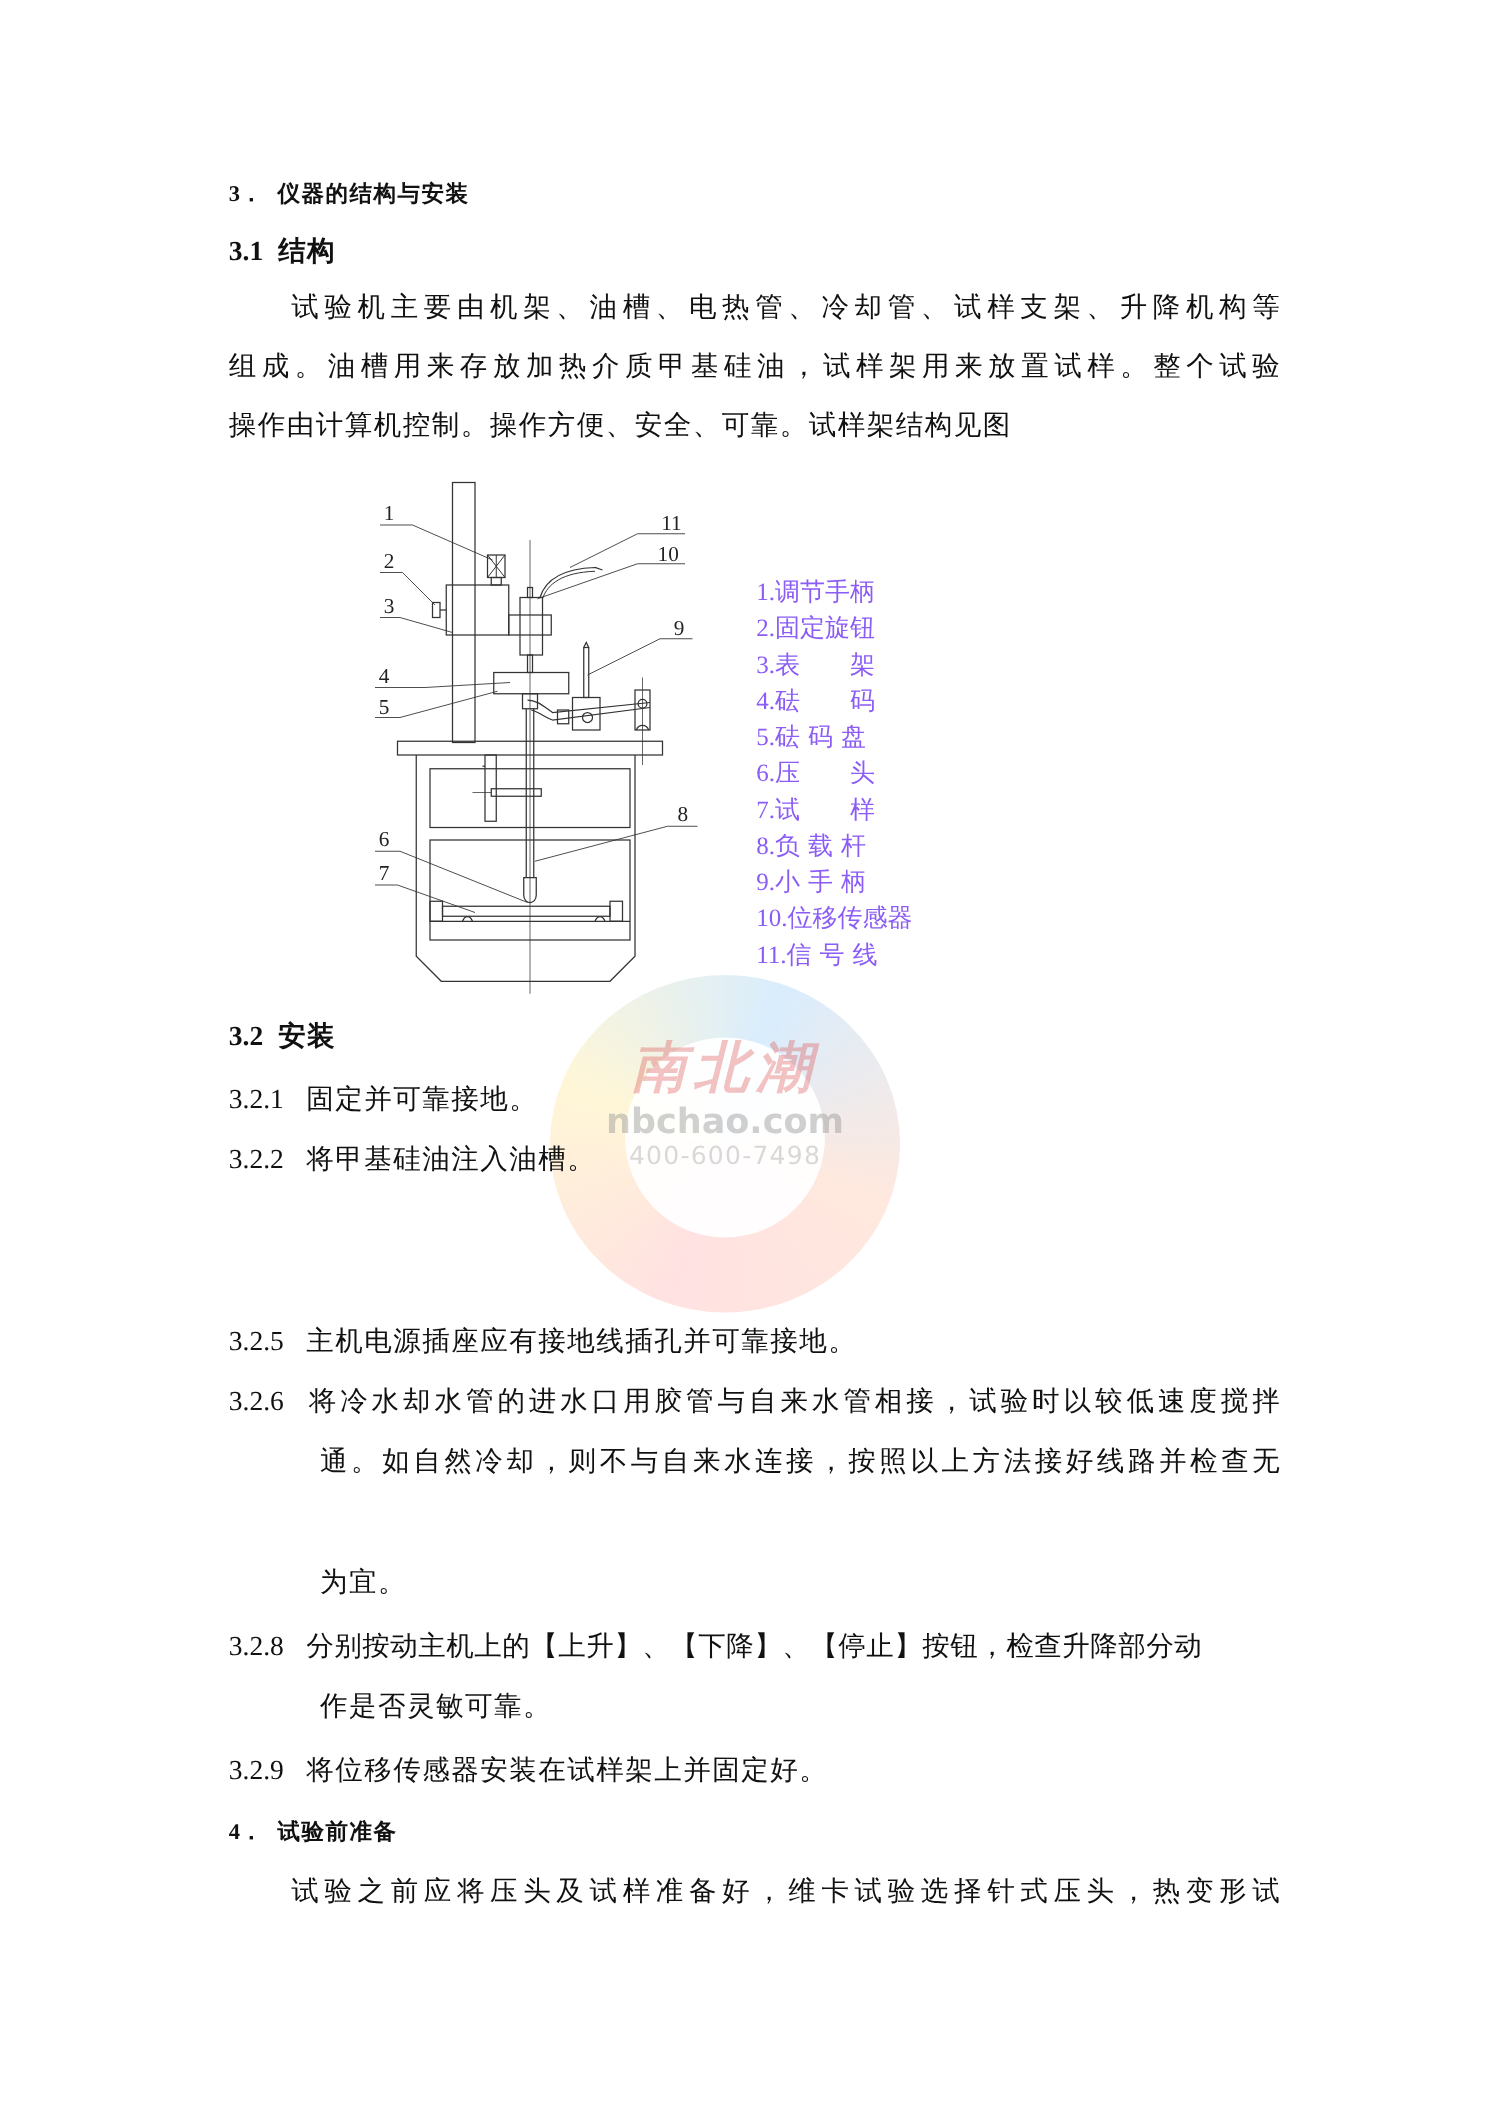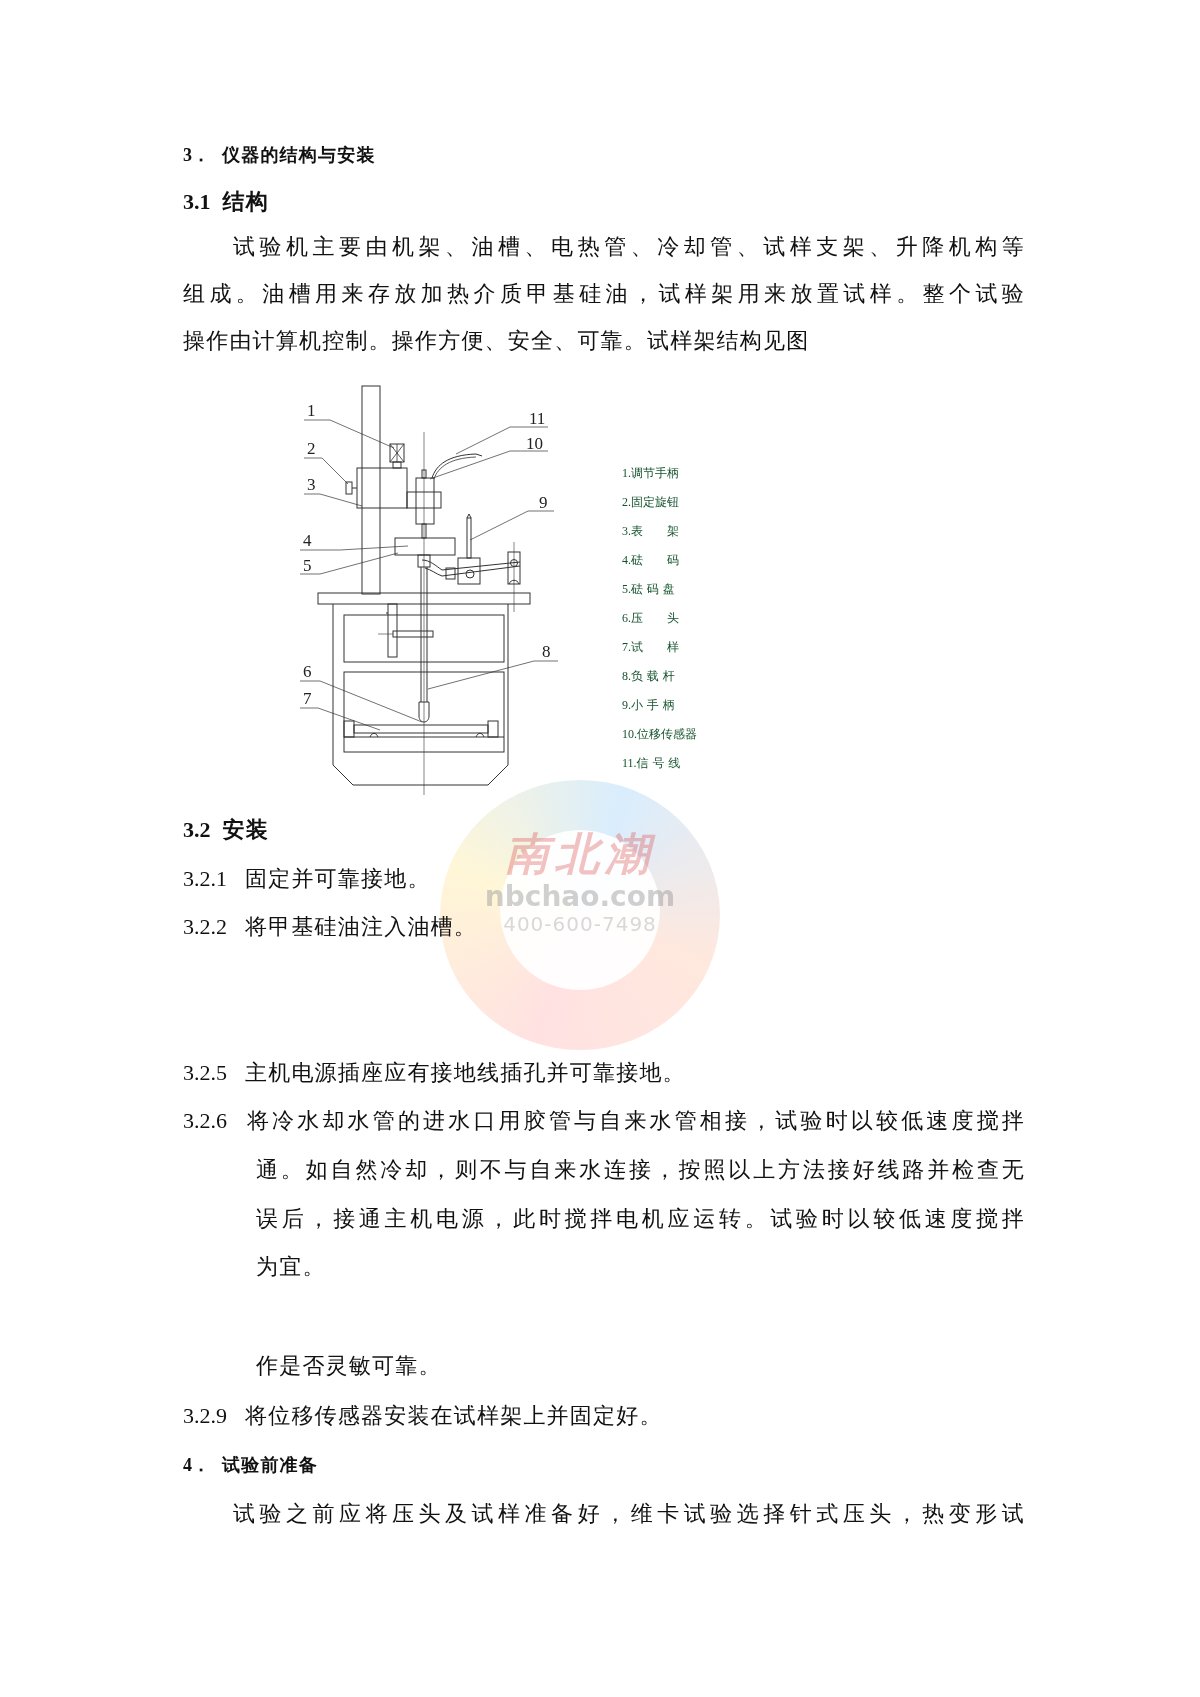--- a/index.html
+++ b/index.html
@@ -25,21 +25,21 @@
   }
   .wm-hole { position: absolute; left: 80px; top: 60px; width: 160px; height: 160px; border-radius: 50%; background: rgba(255,255,255,.92); }
   .wm-cn { position: absolute; left: 0; width: 320px; top: 55px; text-align: center; font-size: 44px; font-weight: bold; color: rgba(220,80,80,.35); letter-spacing: 6px; font-style: italic; }
   .wm-en { position: absolute; left: 0; width: 320px; top: 110px; text-align: center; font-family: "DejaVu Sans", sans-serif; font-size: 28px; font-weight: bold; color: rgba(150,150,150,.45); }
   .wm-tel { position: absolute; left: 0; width: 320px; top: 142px; text-align: center; font-family: "DejaVu Sans", sans-serif; font-size: 20px; color: rgba(170,170,170,.45); letter-spacing: 1px; }
 
   .figure { position: absolute; left: 280px; top: 380px; width: 500px; height: 420px; }
   .figure svg { position: absolute; left: 0; top: 0; }
   .callout { position: absolute; font-family: "Liberation Serif", serif; font-size: 17px; color: #222; line-height: 17px; }
   .legend { position: absolute; left: 605px; top: 460px; }
-  .legend-item { position: absolute; left: 17px; white-space: nowrap; font-size: 12px; line-height: 26px; color: #14532d; font-family: "DejaVu Serif", serif; }
+  .legend-item { position: absolute; left: 0; white-space: nowrap; font-size: 20px; line-height: 26px; color: #8b5cf6; font-family: "DejaVu Serif", serif; }
   .legend-item .ln { font-family: "Liberation Serif", serif; }
 </style>
 </head>
 <body>
 
 <div class="page">
 
   <div class="watermark">
     <div class="wm-ring"></div>
     <div class="wm-hole"></div>
@@ -186,23 +186,25 @@
     <span class="num">3.2.2</span><span>将甲基硅油注入油槽。</span>
   </div>
   <div class="line" style="top:1058px;">
     <span class="num">3.2.5</span><span>主机电源插座应有接地线插孔并可靠接地。</span>
   </div>
 
   <div class="line justify" style="top:1106px;">
     <span class="num">3.2.6</span><span>将冷水却水管的进水口用胶管与自来水管相接，试验时以较低速度搅拌</span>
   </div>
   <div class="line cont justify-cont" style="top:1155px;">通。如自然冷却，则不与自来水连接，按照以上方法接好线路并检查无</div>
-  <div class="line cont justify-cont" style="top:1204px;">误后，接通主机电源，此时搅拌电机应运转。试验时以较低速度搅拌</div>
   <div class="line cont" style="top:1252px;">为宜。</div>
 
+  <div class="line" style="top:1302px; width:842px; letter-spacing:0.4px;">
+    <span class="num">3.2.8</span><span>分别按动主机上的【上升】、【下降】、【停止】按钮，检查升降部分动</span>
+  </div>
   <div class="line cont" style="top:1351px;">作是否灵敏可靠。</div>
 
   <div class="line" style="top:1401px;">
     <span class="num">3.2.9</span><span>将位移传感器安装在试样架上并固定好。</span>
   </div>
 
   <div class="line h1" style="top:1450px;text-align:right;">
     <span class="hnum">4．</span><span>试验前准备</span>
   </div>
   <div class="line indent-first" style="top:1499px; width:792px; text-align:justify; text-align-last:justify;">试验之前应将压头及试样准备好，维卡试验选择针式压头，热变形试</div>

